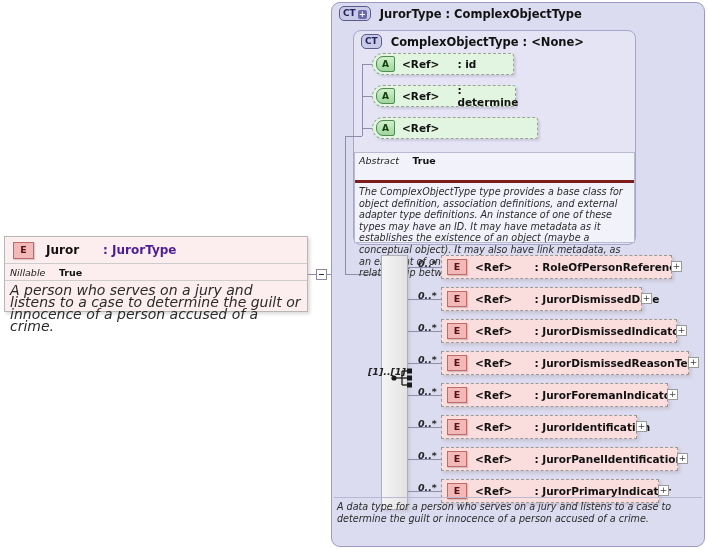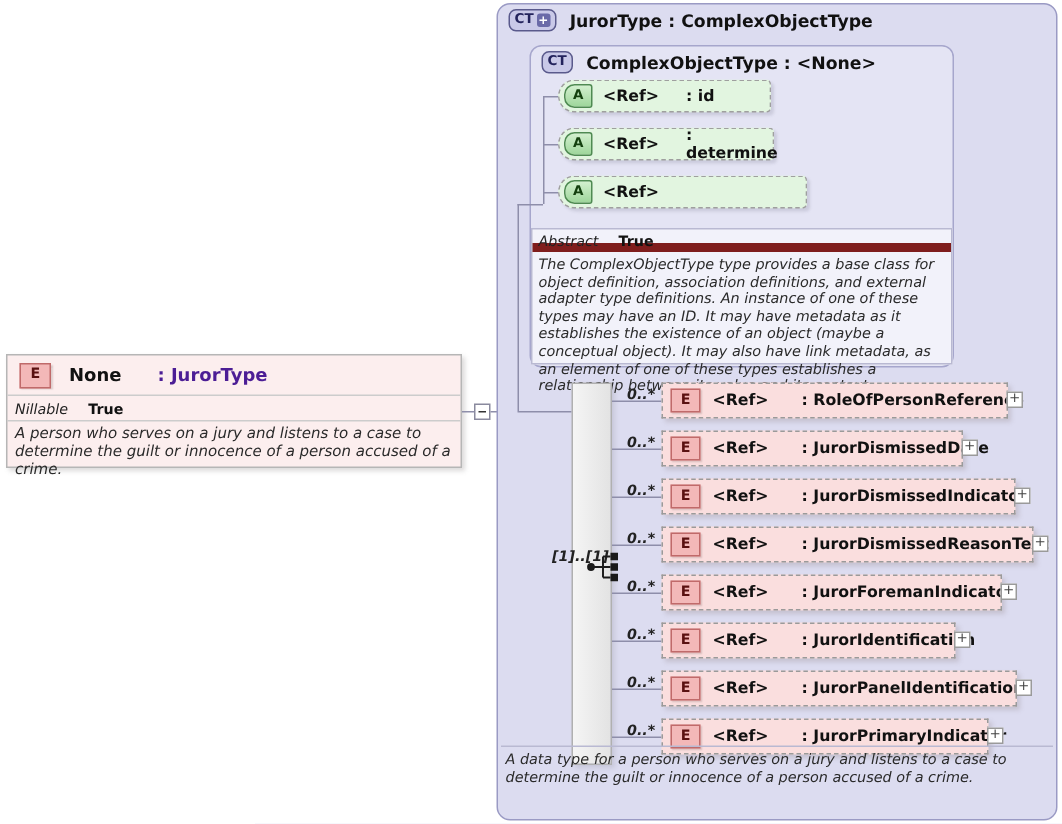--- a/index.html
+++ b/index.html
@@ -58,21 +58,21 @@
     line-height:14px;text-align:center;
   }
   .attr-ref{margin-left:7px;font-size:10.5px;font-weight:bold;color:#111;}
   .attr-name{margin-left:18px;font-size:10.5px;font-weight:bold;color:#111;}
 
   
   .docbox{
     box-sizing:border-box;border:1px solid #b9b9d2;
     background:#f2f2fa;
   }
-  .kv{height:15px;border-bottom:6px solid #7f1d1d;padding:1px 0 0 4px;
+  .kv{height:30px;border-bottom:3px solid #7f1d1d;padding:1px 0 0 4px;
       box-sizing:border-box;white-space:nowrap;}
   .kv .k{font-style:italic;font-size:9.5px;color:#222;}
   .kv .v{font-size:9.5px;font-weight:bold;color:#111;margin-left:10px;}
   .doctext{
     font-style:italic;font-size:9.6px;line-height:11.6px;color:#2a2a2a;
     padding:3px 5px 3px 4px;
   }
   #abstract-box{left:354px;top:152px;width:281px;height:91px;}
   #type-doc-box{left:334px;top:497px;width:368px;height:31px;
     border:none;border-top:1px solid #b9b9d2;background:transparent;}
@@ -89,21 +89,21 @@
   .e-badge{
     width:19px;height:15px;flex:none;margin-left:8px;
     border:1.3px solid #c06a6a;background:#f3b8b8;
     color:#5a1010;font-size:9.5px;font-weight:bold;line-height:14px;
     text-align:center;box-shadow:1px 1px 1px rgba(120,90,90,.25);
   }
   #juror-name{margin-left:12px;font-size:12px;font-weight:bold;color:#111;}
   #juror-type{margin-left:24px;font-size:12px;font-weight:bold;color:#4c1d95;}
   #juror-nillable{height:17px;border-bottom:1px solid #ccc;padding:2px 0 0 5px;
     box-sizing:border-box;}
-  #juror-doc{font-style:italic;font-size:10px;line-height:12px;
+  #juror-doc{font-style:italic;font-size:14px;line-height:12px;
     color:#2a2a2a;padding:3px 6px 0 5px;}
 
   
   .hline{background:#8e8eaa;height:1px;}
   .vline{background:#8e8eaa;width:1px;}
 
   .minus-box{
     width:11px;height:11px;box-sizing:border-box;
     border:1px solid #8a8a9e;background:#fff;
   }
@@ -141,21 +141,21 @@
     border:1px solid #9a9a9a;background:#fff;font-size:9px;line-height:9px;
     text-align:center;color:#444;font-family:"DejaVu Sans",sans-serif;
   }
 </style>
 </head>
 <body>
 
 <div class="abs" id="juror-box">
   <div id="juror-head">
     <div class="e-badge">E</div>
-    <span id="juror-name">None</span>
+    <span id="juror-name">Juror</span>
     <span id="juror-type">: JurorType</span>
   </div>
   <div id="juror-nillable" class="kv">
     <span class="k">Nillable</span>
     <span class="v">True</span>
   </div>
   <div id="juror-doc">A person who serves on a jury and listens to a case to determine the guilt or innocence of a person accused of a crime.</div>
 </div>
 
 <div class="abs hline" style="left:308px;top:274px;width:8px;"></div>

